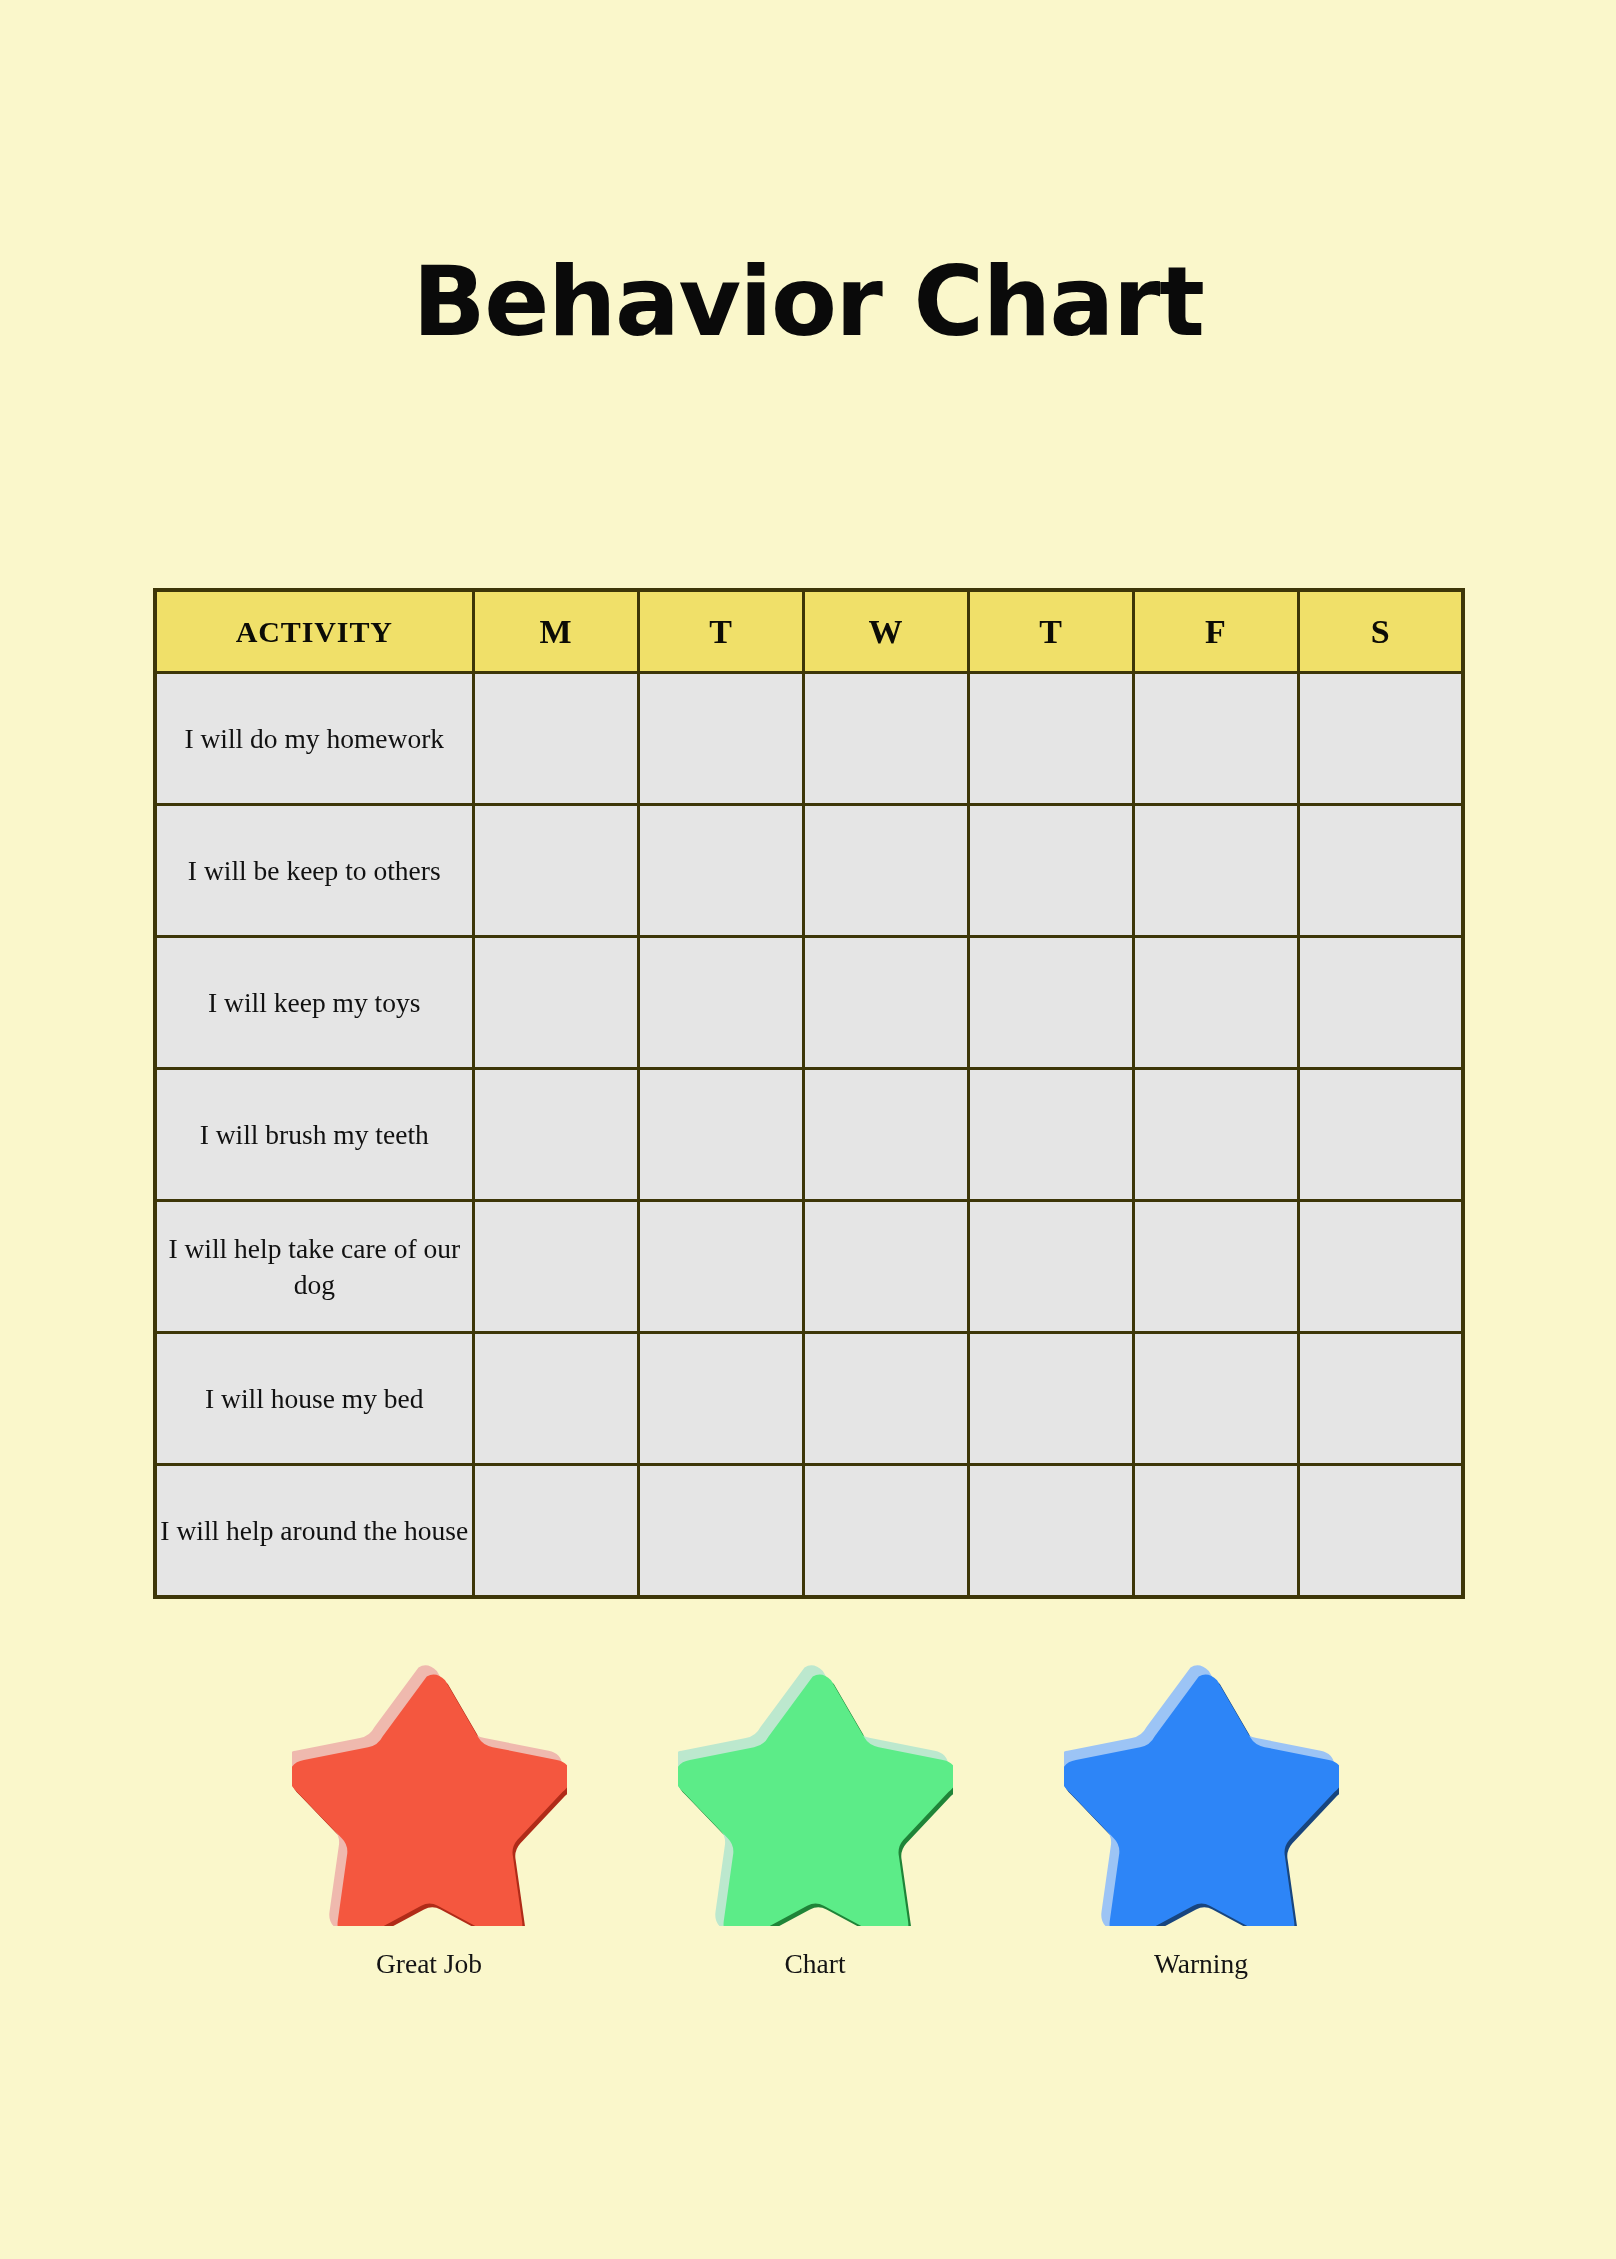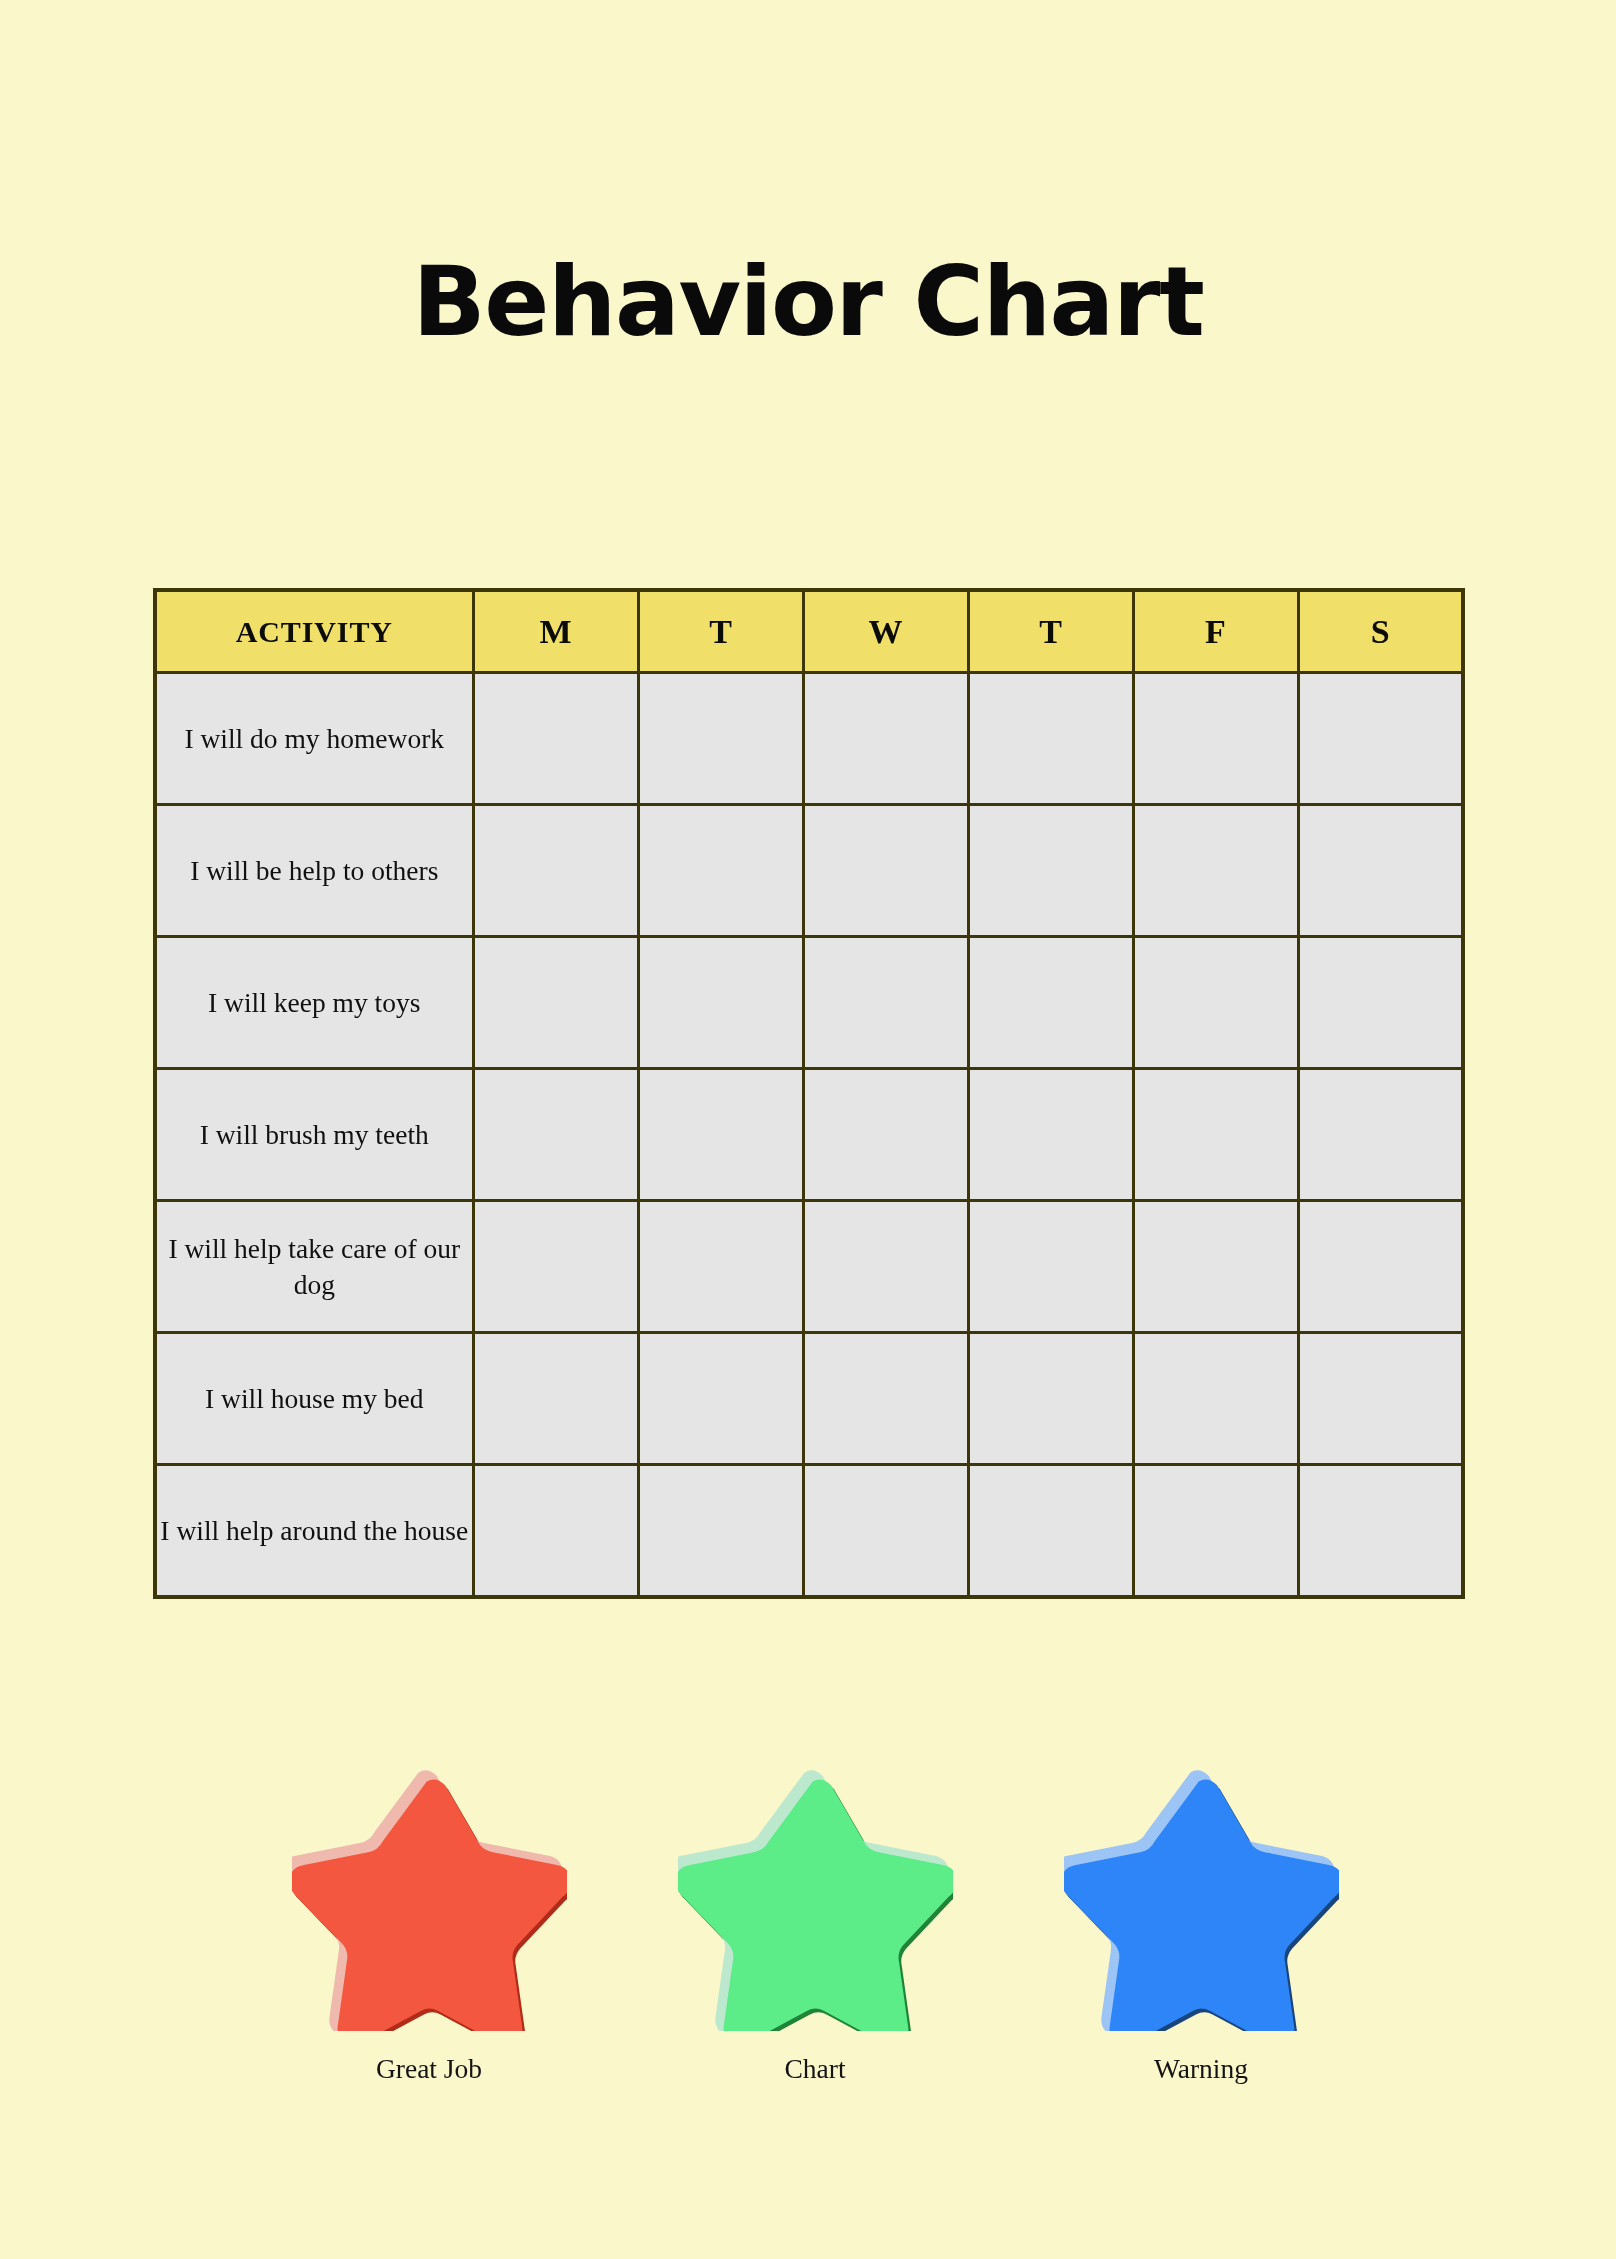--- a/index.html
+++ b/index.html
@@ -91,21 +91,21 @@
     color: #111111;
     padding: 3.7px 14.7px;
   }
   td.mark-cell {
     background: #E5E5E5;
   }
 
   
   .legend {
     position: absolute;
-    top: 1765px;
+    top: 1660px;
     left: 153px;
     width: 1310px;
     display: flex;
     flex-direction: row;
     align-items: flex-start;
     padding-left: 83px;
     box-sizing: border-box;
   }
   .legend-item {
     width: 386px;
@@ -170,21 +170,21 @@
         <tr>
           <td class="activity-cell">I will do my homework</td>
           <td class="mark-cell"></td>
           <td class="mark-cell"></td>
           <td class="mark-cell"></td>
           <td class="mark-cell"></td>
           <td class="mark-cell"></td>
           <td class="mark-cell"></td>
         </tr>
         <tr>
-          <td class="activity-cell">I will be help to others</td>
+          <td class="activity-cell">I will be keep to others</td>
           <td class="mark-cell"></td>
           <td class="mark-cell"></td>
           <td class="mark-cell"></td>
           <td class="mark-cell"></td>
           <td class="mark-cell"></td>
           <td class="mark-cell"></td>
         </tr>
         <tr>
           <td class="activity-cell">I will keep my toys</td>
           <td class="mark-cell"></td>

